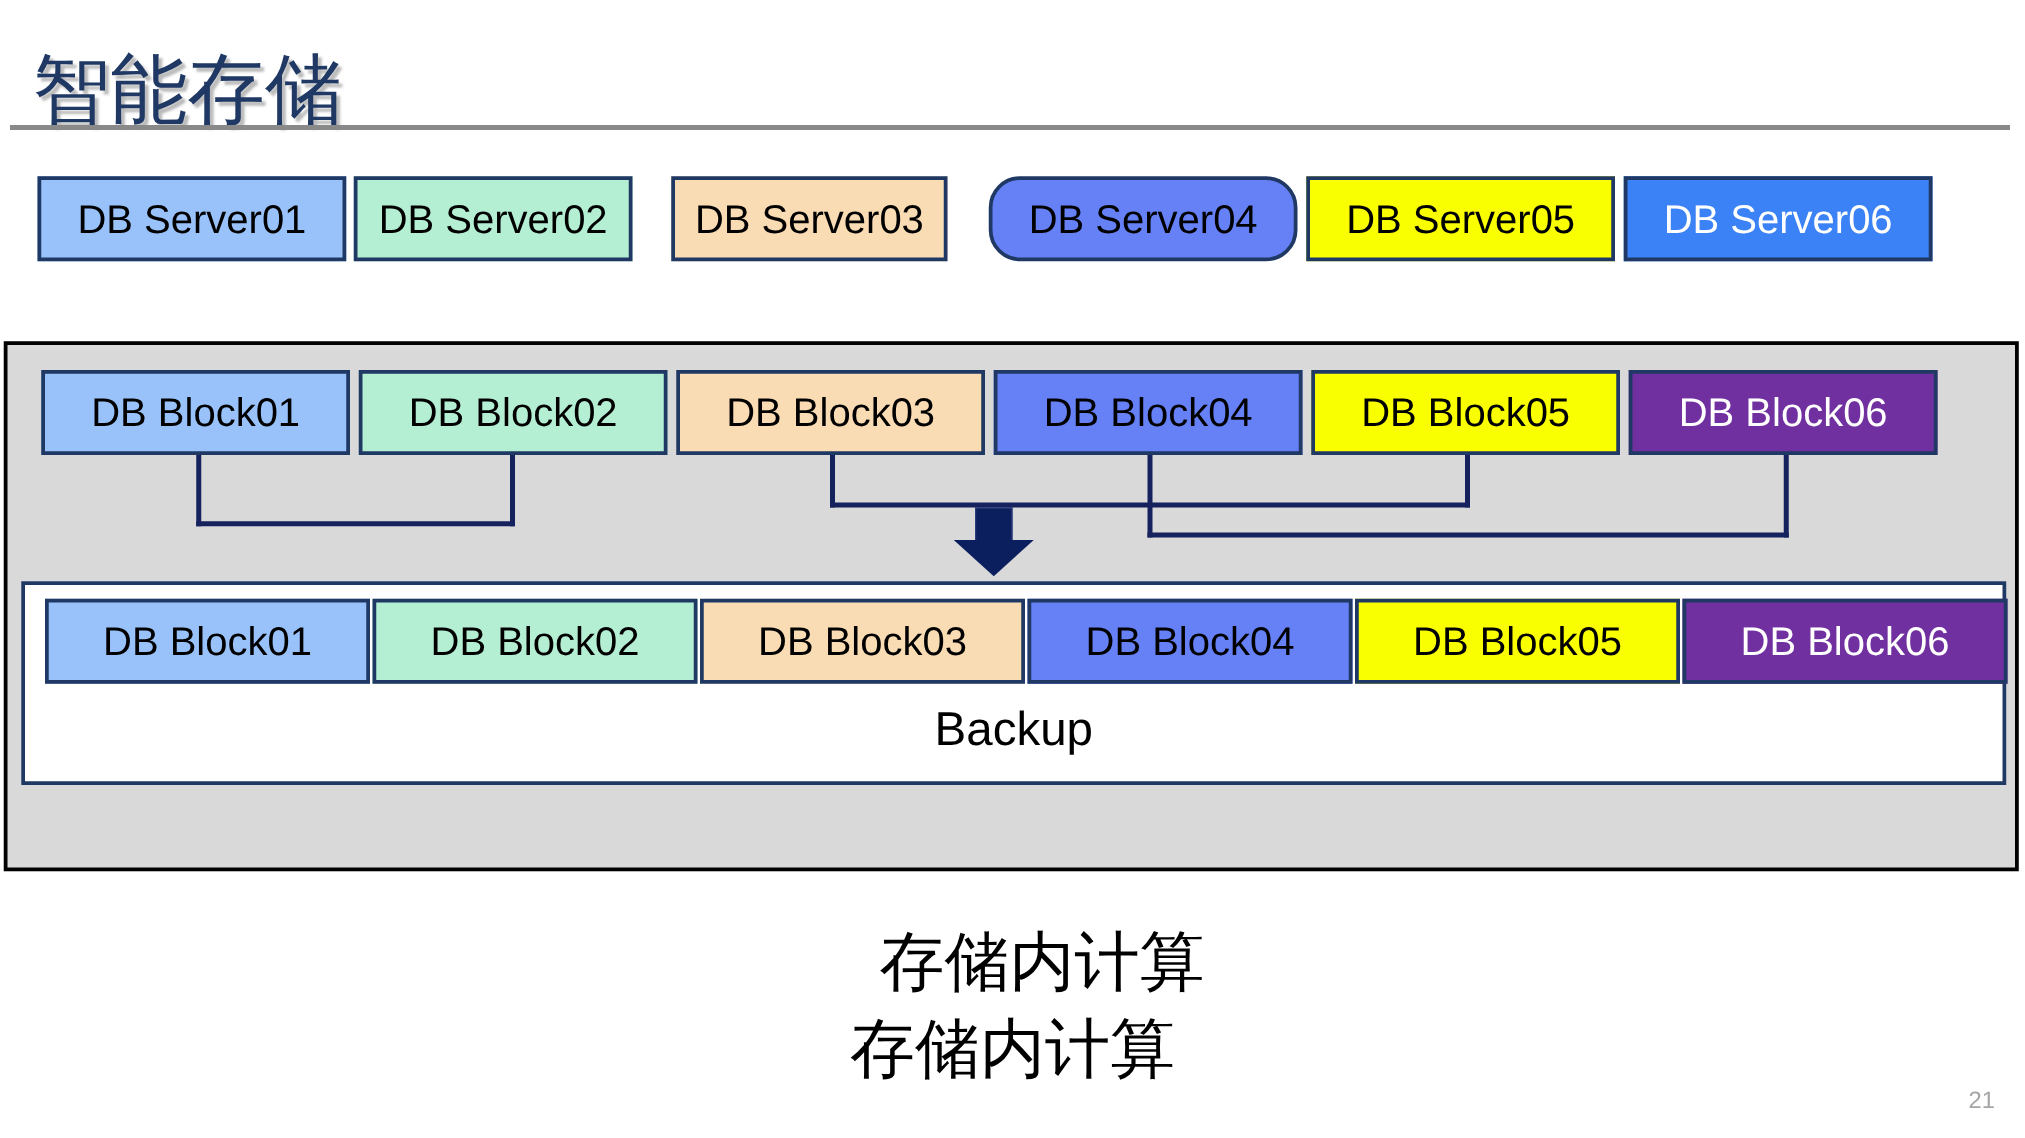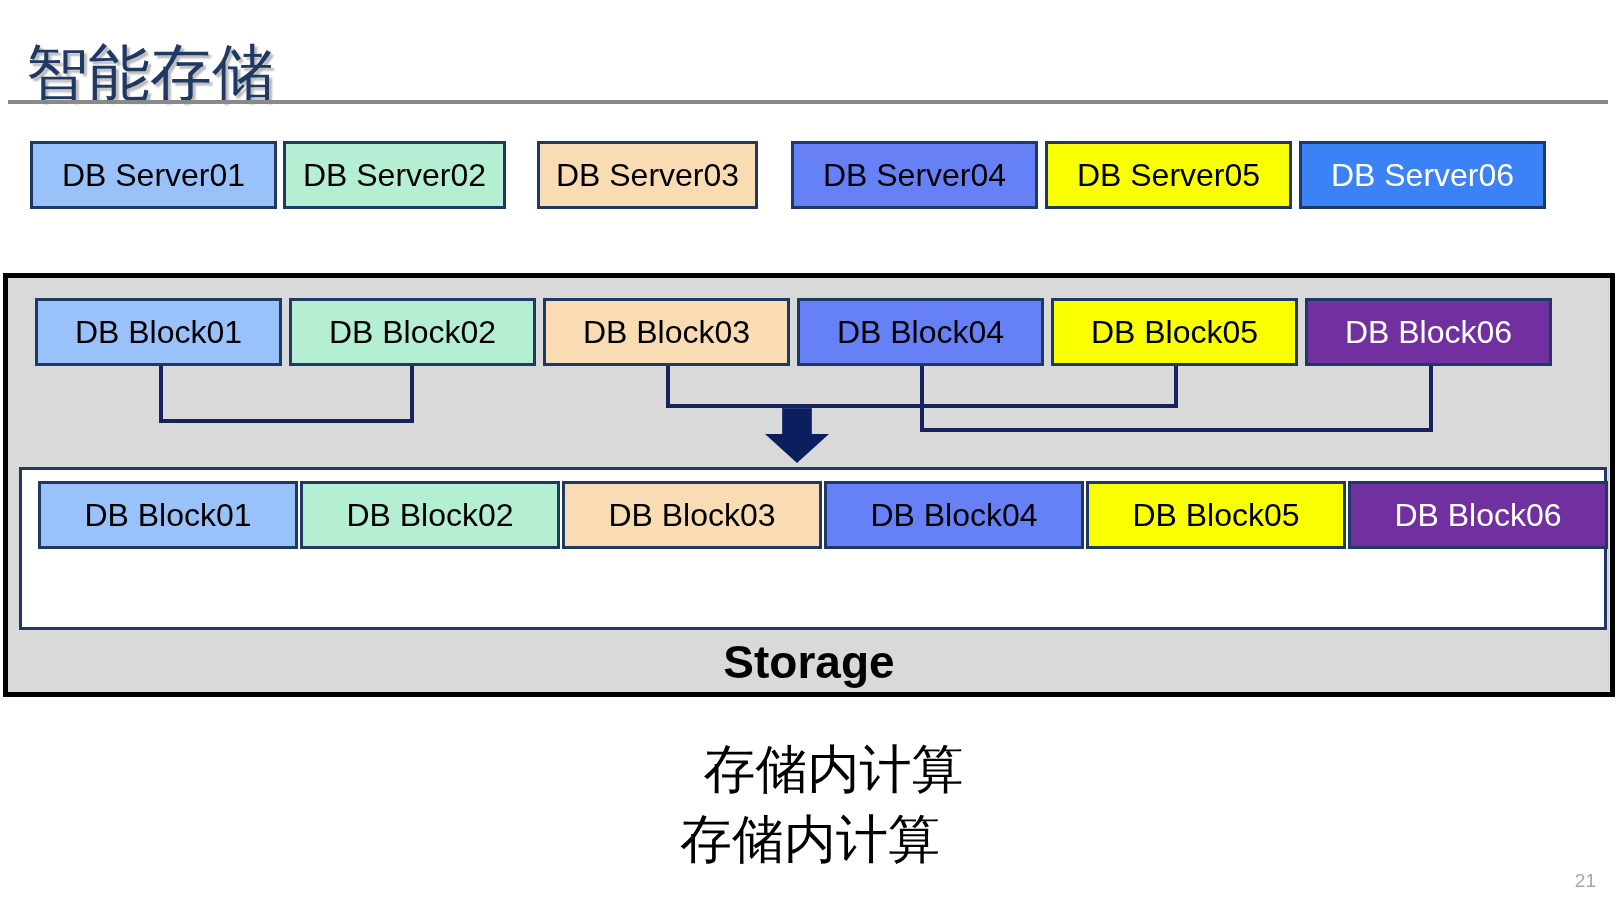--- a/index.html
+++ b/index.html
@@ -37,21 +37,21 @@
   }
   .node.white-text{color:#ffffff;}
 
   
   #server-row .node{top:141px;height:68px;}
 
   
   #storage-container{
     position:absolute;left:3px;top:273px;width:1612px;height:424px;
     box-sizing:border-box;
-    border:5px solid #000000;
+    border:3px solid #000000;
     background:#D9D9D9;
   }
   #backup-panel{
     position:absolute;left:11px;top:189px;width:1588px;height:163px;
     box-sizing:border-box;
     border:3px solid #1F3864;
     background:#ffffff;
   }
   #backup-label{
     position:absolute;left:0;right:0;top:95px;
@@ -106,21 +106,21 @@
 <div id="server-row">
     <div class="node" style="left: 30px; width: 247px; background: rgb(153, 194, 250); color: rgb(0, 0, 0);">
       <span>DB Server01</span>
     </div>
     <div class="node" style="left: 283px; width: 223px; background: rgb(181, 239, 211); color: rgb(0, 0, 0);">
       <span>DB Server02</span>
     </div>
     <div class="node" style="left: 537px; width: 221px; background: rgb(249, 220, 180); color: rgb(0, 0, 0);">
       <span>DB Server03</span>
     </div>
-    <div class="node" style="left: 791px; width: 247px; background: rgb(102, 128, 245); color: rgb(0, 0, 0);">
+    <div class="node" style="left: 791px; width: 247px; background: rgb(102, 128, 245); color: rgb(0, 0, 0); border-radius: 25px;">
       <span>DB Server04</span>
     </div>
     <div class="node" style="left: 1045px; width: 247px; background: rgb(250, 255, 0); color: rgb(0, 0, 0);">
       <span>DB Server05</span>
     </div>
     <div class="node white-text" style="left: 1299px; width: 247px; background: #3b82f6; color: rgb(255, 255, 255);">
       <span>DB Server06</span>
     </div>
   </div>
 
@@ -156,39 +156,39 @@
       <div class="conn conn-v" style="left: 1421px; top: 88px; height: 66px;"></div>
       <div class="conn conn-h" style="left: 912px; top: 150px; width: 513px;"></div>
     </div>
 
   <div id="flow-arrow">
     <div class="shaft"></div>
     <div class="head"></div>
   </div>
 
   <div id="backup-panel">
+    <div id="backup-label">Backup</div>
   <div class="node" style="left: 16px; width: 260px; background: rgb(153, 194, 250); color: rgb(0, 0, 0);">
         <span>DB Block01</span>
       </div>
       <div class="node" style="left: 278px; width: 260px; background: rgb(181, 239, 211); color: rgb(0, 0, 0);">
         <span>DB Block02</span>
       </div>
       <div class="node" style="left: 540px; width: 260px; background: rgb(249, 220, 180); color: rgb(0, 0, 0);">
         <span>DB Block03</span>
       </div>
       <div class="node" style="left: 802px; width: 260px; background: rgb(102, 128, 245); color: rgb(0, 0, 0);">
         <span>DB Block04</span>
       </div>
       <div class="node" style="left: 1064px; width: 260px; background: rgb(250, 255, 0); color: rgb(0, 0, 0);">
         <span>DB Block05</span>
       </div>
       <div class="node white-text" style="left: 1326px; width: 260px; background: rgb(112, 48, 160); color: rgb(255, 255, 255);">
         <span>DB Block06</span>
       </div>
     </div>
 
-  <div id="storage-label">Storage</div>
 </div>
 
 <div class="caption" id="caption-1">存储内计算</div>
 <div class="caption" id="caption-2">存储内计算</div>
 
 <div id="page-number">21</div>
 
 </body></html>

